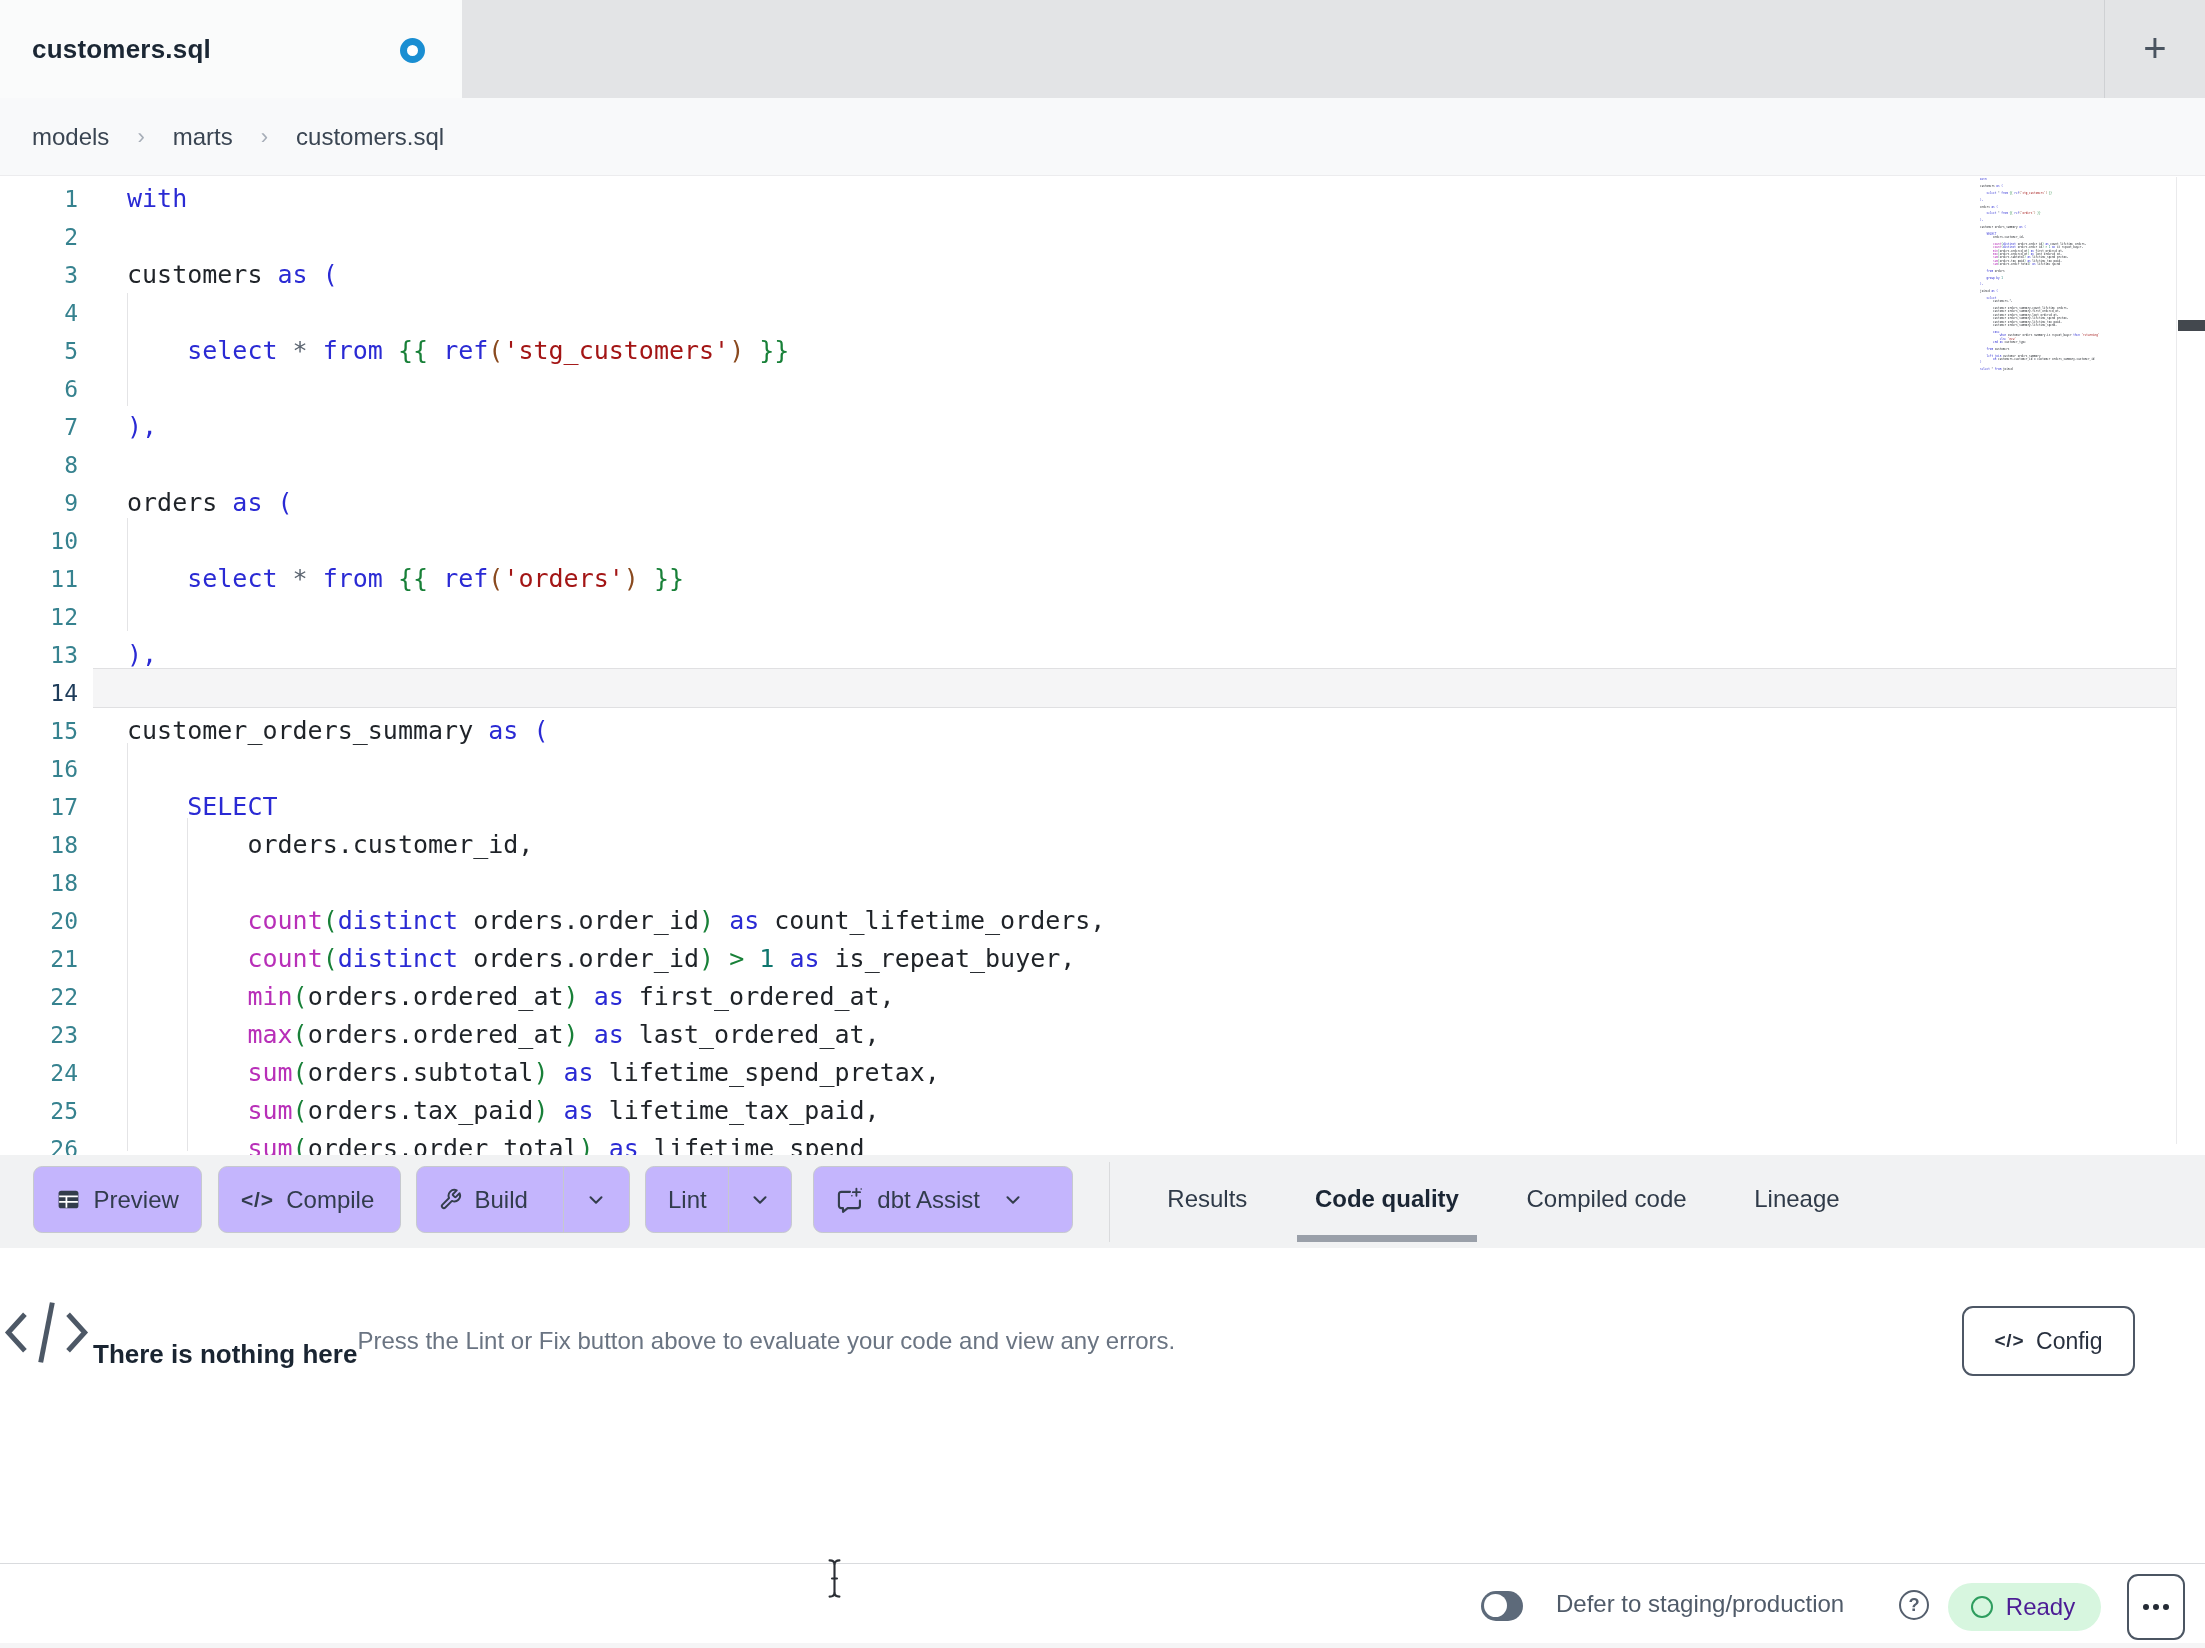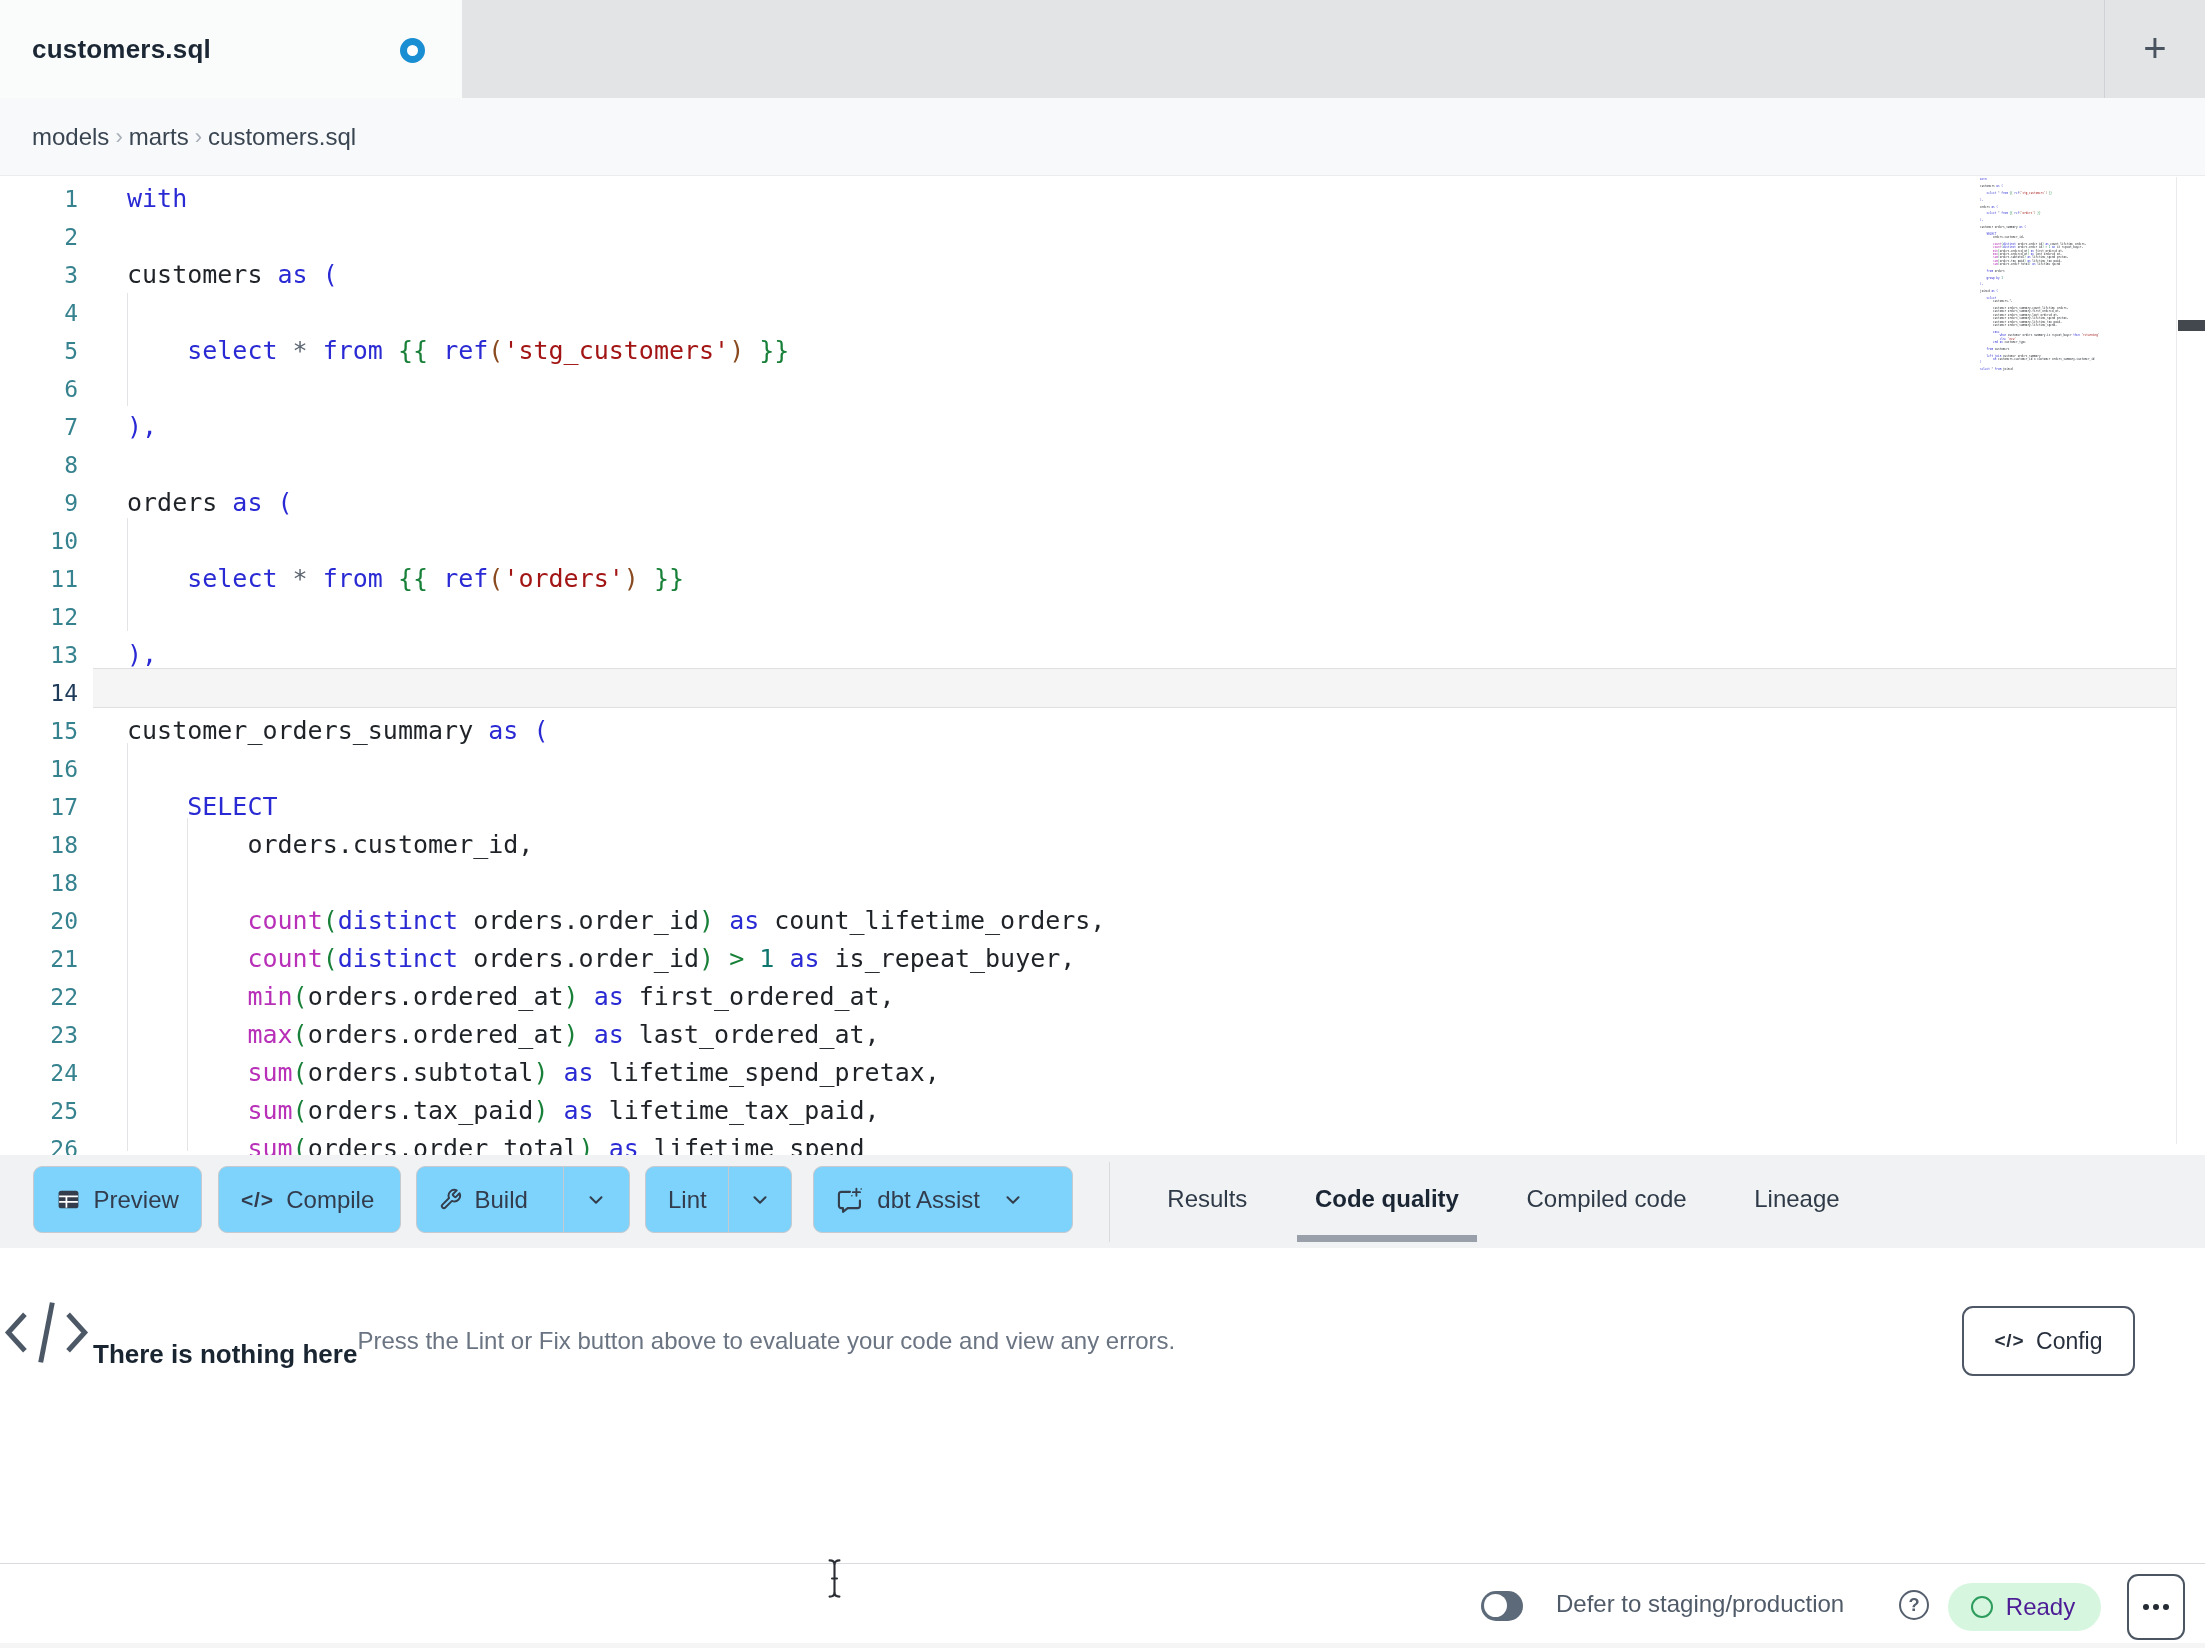--- a/index.html
+++ b/index.html
@@ -11,21 +11,21 @@
   .file-tab-title{position:absolute;left:32px;top:0;height:98px;display:flex;align-items:center;
        font-size:26px;font-weight:bold;color:#1b2734;letter-spacing:0.2px;}
   .unsaved-dot{position:absolute;left:400px;top:38px;width:25px;height:25px;border-radius:50%;
        border:7.5px solid #1a8ed2;background:#fff;box-sizing:border-box;}
   .tab-divider{position:absolute;left:2104px;top:0;width:0.8px;height:98px;background:#cfd1d4;}
   .new-tab{position:absolute;left:2131px;top:23px;width:48px;height:50px;display:flex;align-items:center;
        justify-content:center;font-size:40px;font-weight:300;color:#4a5460;cursor:default;}
   
   .crumbrow{position:absolute;left:0;top:98px;width:2205px;height:78px;background:#f8f9fa;
        border-bottom:0.8px solid #ececee;box-sizing:border-box;}
-  .crumbs{position:absolute;left:32px;top:0;height:78px;display:flex;align-items:center;gap:6px;
+  .crumbs{position:absolute;left:32px;top:0;height:78px;display:flex;align-items:center;gap:28px;
        font-size:24px;color:#3a4552;}
   .crumb-sep{color:#a7aeb8;font-size:22px;}
   .compass-btn{position:absolute;left:405px;top:109px;width:57px;height:51px;background:#fdfdfe;
        border:1.7px solid #e9ebed;border-radius:13.3px;display:flex;align-items:center;justify-content:center;box-sizing:border-box;}
   .save-btn{position:absolute;left:2017px;top:103px;width:153px;height:68px;background:#0d7076;border:none;
        border-radius:7.5px;display:flex;align-items:center;justify-content:center;gap:11.7px;
        color:#fff;font-size:26px;font-weight:bold;font-family:inherit;}
   
   .editor{position:absolute;left:0;top:177px;width:2205px;height:978px;background:#fff;}
   .active-line-band{position:absolute;left:93px;top:491px;width:2083px;height:38px;background:#f5f5f6;
@@ -41,21 +41,21 @@
   .tk-p{color:#188038}.tk-b{color:#8a4a1f}.tk-n{color:#0f766e}.tk-o{color:#5b6470}.tk-d{color:#1f2328}
   .guide{position:absolute;width:0.8px;background:#e4e4e6;}
   .minimap{position:absolute;left:1980px;top:0.8px;width:127px;height:202px;overflow:hidden;}
   .minimap-inner{transform:scale(0.247);transform-origin:0 0;width:517px;
        font-family:"DejaVu Sans Mono",monospace;font-size:11px;line-height:13.7px;white-space:pre;color:#333;}
   .vscroll-line{position:absolute;left:2176px;top:0;width:0.8px;height:967px;background:#eaeaec;}
   .vscroll-thumb{position:absolute;left:2178px;top:143px;width:27.5px;height:11px;background:#43484e;}
   .hscroll{position:absolute;left:0;top:1144px;width:2176px;height:11px;background:#dcdcde;}
   
   .panelbar{position:absolute;left:0;top:1155px;width:2205px;height:93px;background:#f1f2f3;}
-  .tool-btn{position:absolute;top:11px;height:67px;background:#7dd3fc;border:1.7px solid #c6c9ce;border-radius:9.2px;
+  .tool-btn{position:absolute;top:11px;height:67px;background:#c4b5fd;border:1.7px solid #c6c9ce;border-radius:9.2px;
        display:flex;align-items:center;color:#323c4d;font-size:24px;font-weight:500;font-family:inherit;
        box-sizing:border-box;padding:0;}
   .tb-main{display:flex;align-items:center;gap:12.5px;padding:0 22px;height:100%;}
   .tb-split{width:0.8px;height:100%;background:#c6c9ce;}
   .tb-chev{display:flex;align-items:center;justify-content:center;height:100%;}
   .code-glyph{font-size:21px;font-weight:bold;letter-spacing:0.8px;}
   .panel-divider{position:absolute;left:1109px;top:6.7px;width:0.8px;height:80px;background:#dadbdd;}
   .ptabs{position:absolute;left:1149px;top:0;height:87px;display:flex;gap:31px;align-items:center;}
   .ptab{position:relative;padding:0 18.3px;height:87px;display:flex;align-items:center;
        font-size:24px;color:#2f3a48;text-align:center;}

